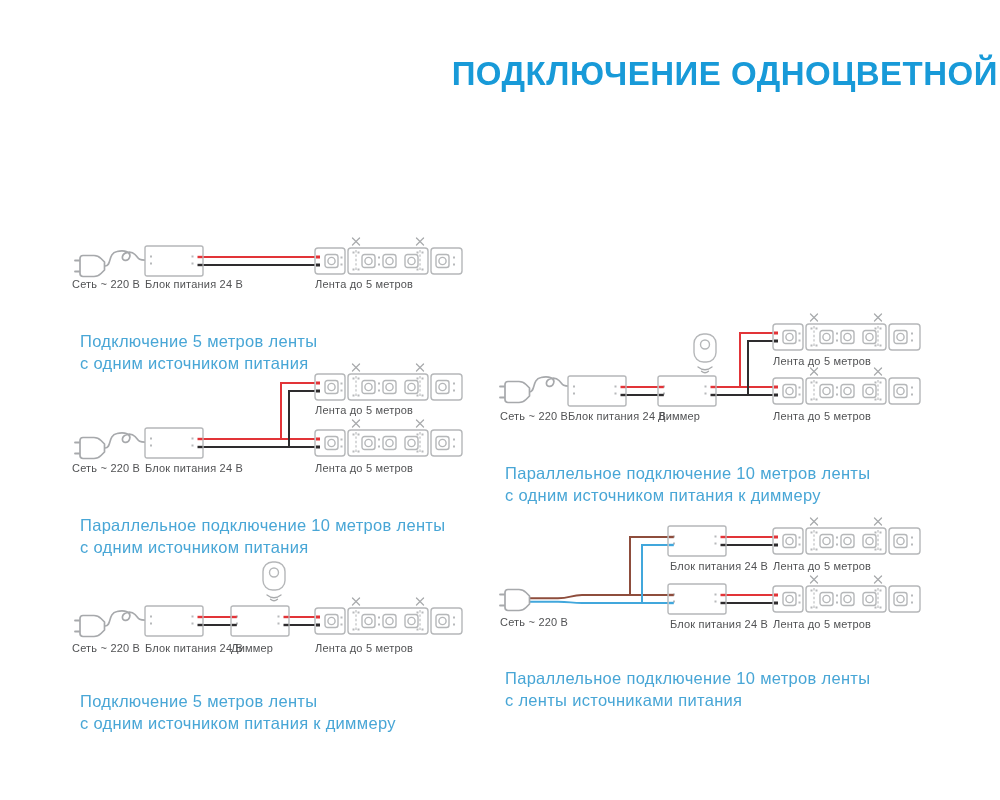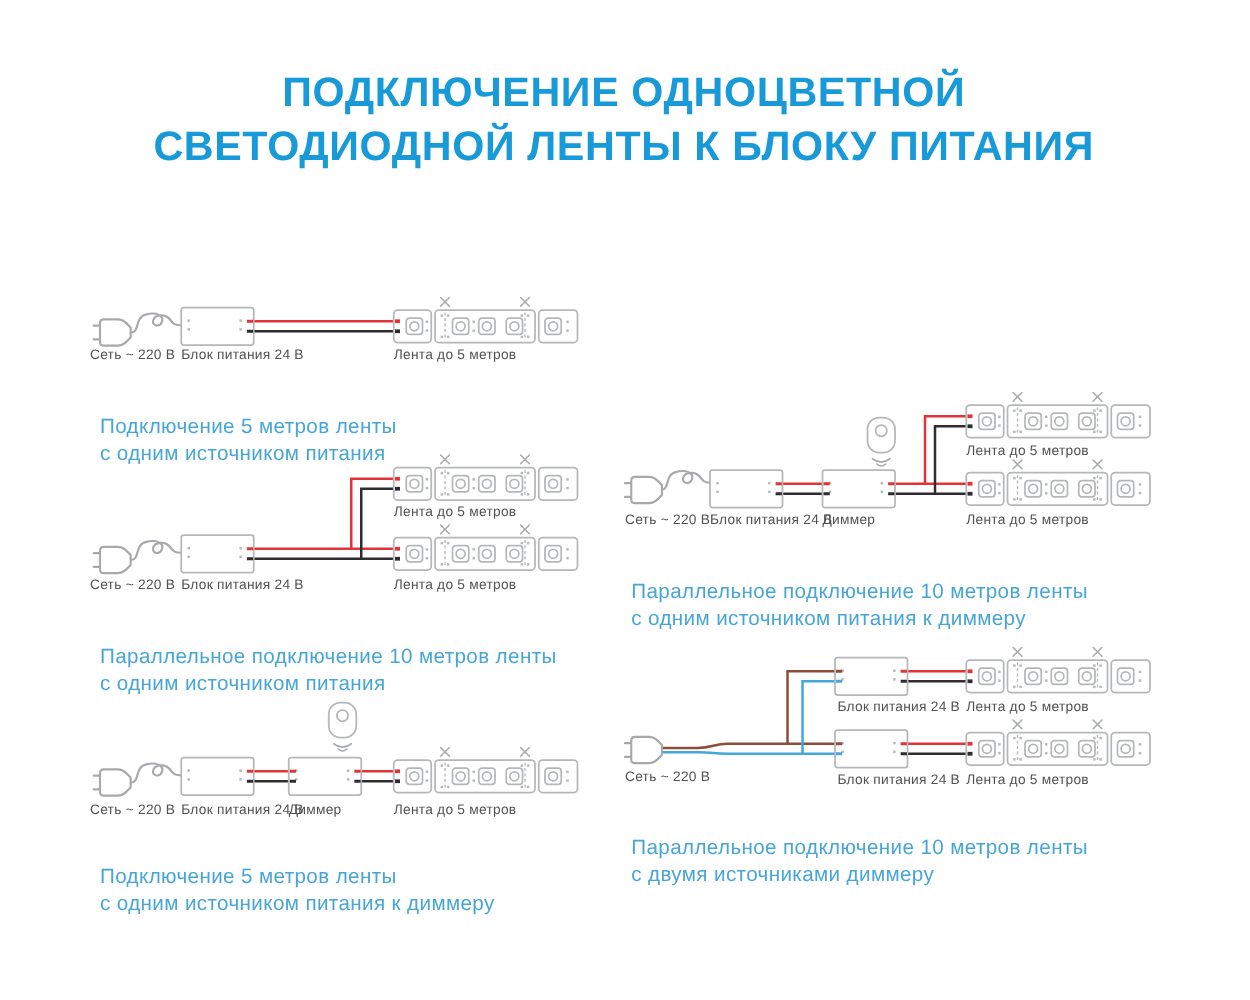--- a/index.html
+++ b/index.html
@@ -1,18 +1,18 @@
 <!DOCTYPE html>
 <html><head>
 <meta charset="utf-8">
 <style>
   html,body{margin:0;padding:0;}
   body{width:1000px;height:800px;background:#ffffff;font-family:"Liberation Sans",sans-serif;position:relative;overflow:hidden;}
   .poster{position:absolute;inset:0;}
-  .title{position:absolute;top:52px;left:0;width:998px;text-align:center;
+  .title{position:absolute;top:52px;left:0;width:998px;text-align:right;
          font-size:33px;line-height:43px;font-weight:bold;color:#189ad8;letter-spacing:.5px;margin:0;}
   .lbl{position:absolute;font-size:11px;line-height:13px;color:#515254;letter-spacing:.2px;white-space:nowrap;}
   .cap{position:absolute;font-size:16.5px;line-height:22px;color:#48a6d6;letter-spacing:.3px;white-space:nowrap;margin-top:36px;}
   svg{position:absolute;left:0;top:0;}
   .ol{fill:#ffffff;stroke:#b5b7b9;stroke-width:1.4;}
   .padd{fill:#b7b9bb;}
   .dash{stroke:#b7b9bb;stroke-width:1.1;stroke-dasharray:2.4 2;fill:none;}
   .xm{stroke:#a9abad;stroke-width:1.3;stroke-linecap:round;}
   .wred{fill:#e23438;} .wblk{fill:#2e2c2e;} .wbrown{fill:#8e4d3c;} .wblue{fill:#41a7dc;}
   .lred{stroke:#e23438;stroke-width:2;fill:none;}
@@ -21,21 +21,21 @@
   .lblue{stroke:#41a7dc;stroke-width:2;fill:none;}
   .cable{stroke:#a7a9ac;stroke-width:1.7;fill:none;stroke-linecap:round;}
   .plugbody{fill:#ffffff;stroke:#a7a9ac;stroke-width:1.7;stroke-linejoin:round;}
   .prong{stroke:#a7a9ac;stroke-width:1.8;stroke-linecap:round;}
 </style>
 </head>
 <body>
 
 <div class="poster">
 
-  <h1 class="title"><span>ПОДКЛЮЧЕНИЕ ОДНОЦВЕТНОЙ</span><br><span>СВЕТОДИОДНОЙ ЛЕНТЫ К БЛОКУ ПИТАНИЯ</span></h1>
+  <h1 class="title"><span>ПОДКЛЮЧЕНИЕ ОДНОЦВЕТНОЙ</span><br></h1>
 
   <svg width="1000" height="800" viewBox="0 0 1000 800">
     <defs>
       <g id="led">
         <rect x="0" y="0" width="13" height="13" rx="2.5" class="ol"></rect>
         <circle cx="6.5" cy="6.5" r="3.6" class="ol"></circle>
       </g>
       <g id="pads">
         <rect x="0" y="0" width="2" height="2" class="padd"></rect>
         <rect x="0" y="7" width="2" height="2" class="padd"></rect>
@@ -200,16 +200,16 @@
     <div>с одним источником питания к диммеру</div>
   </div>
 
   <div class="lbl" style="left:670px;top:560px">Блок питания 24 В</div>
   <div class="lbl" style="left:773px;top:560px">Лента до 5 метров</div>
   <div class="lbl" style="left:500px;top:616px">Сеть ~ 220 В</div>
   <div class="lbl" style="left:670px;top:618px">Блок питания 24 В</div>
   <div class="lbl" style="left:773px;top:618px">Лента до 5 метров</div>
   <div class="cap" style="left:505px;top:631px">
     <div>Параллельное подключение 10 метров ленты</div>
-    <div>с двумя источниками диммеру</div>
+    <div>с ленты источниками питания</div>
   </div>
 
 </div>
 
 </body></html>

